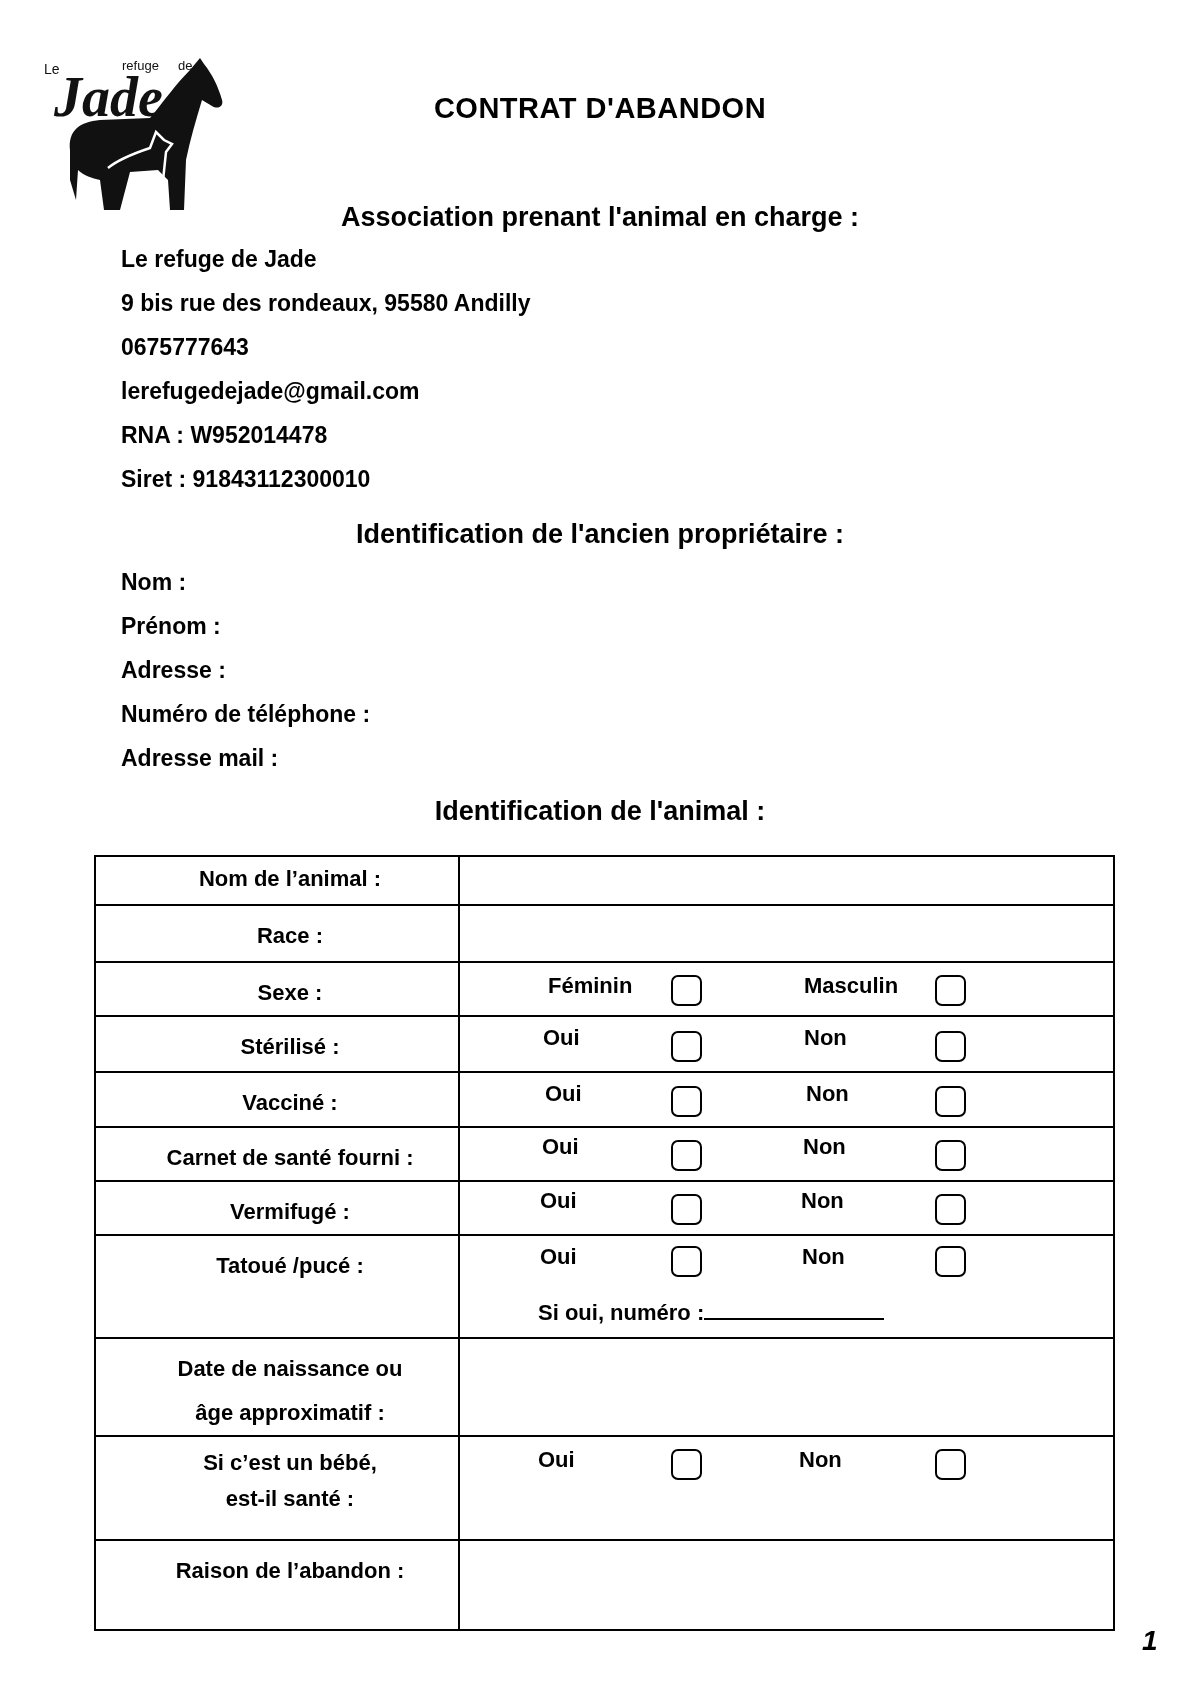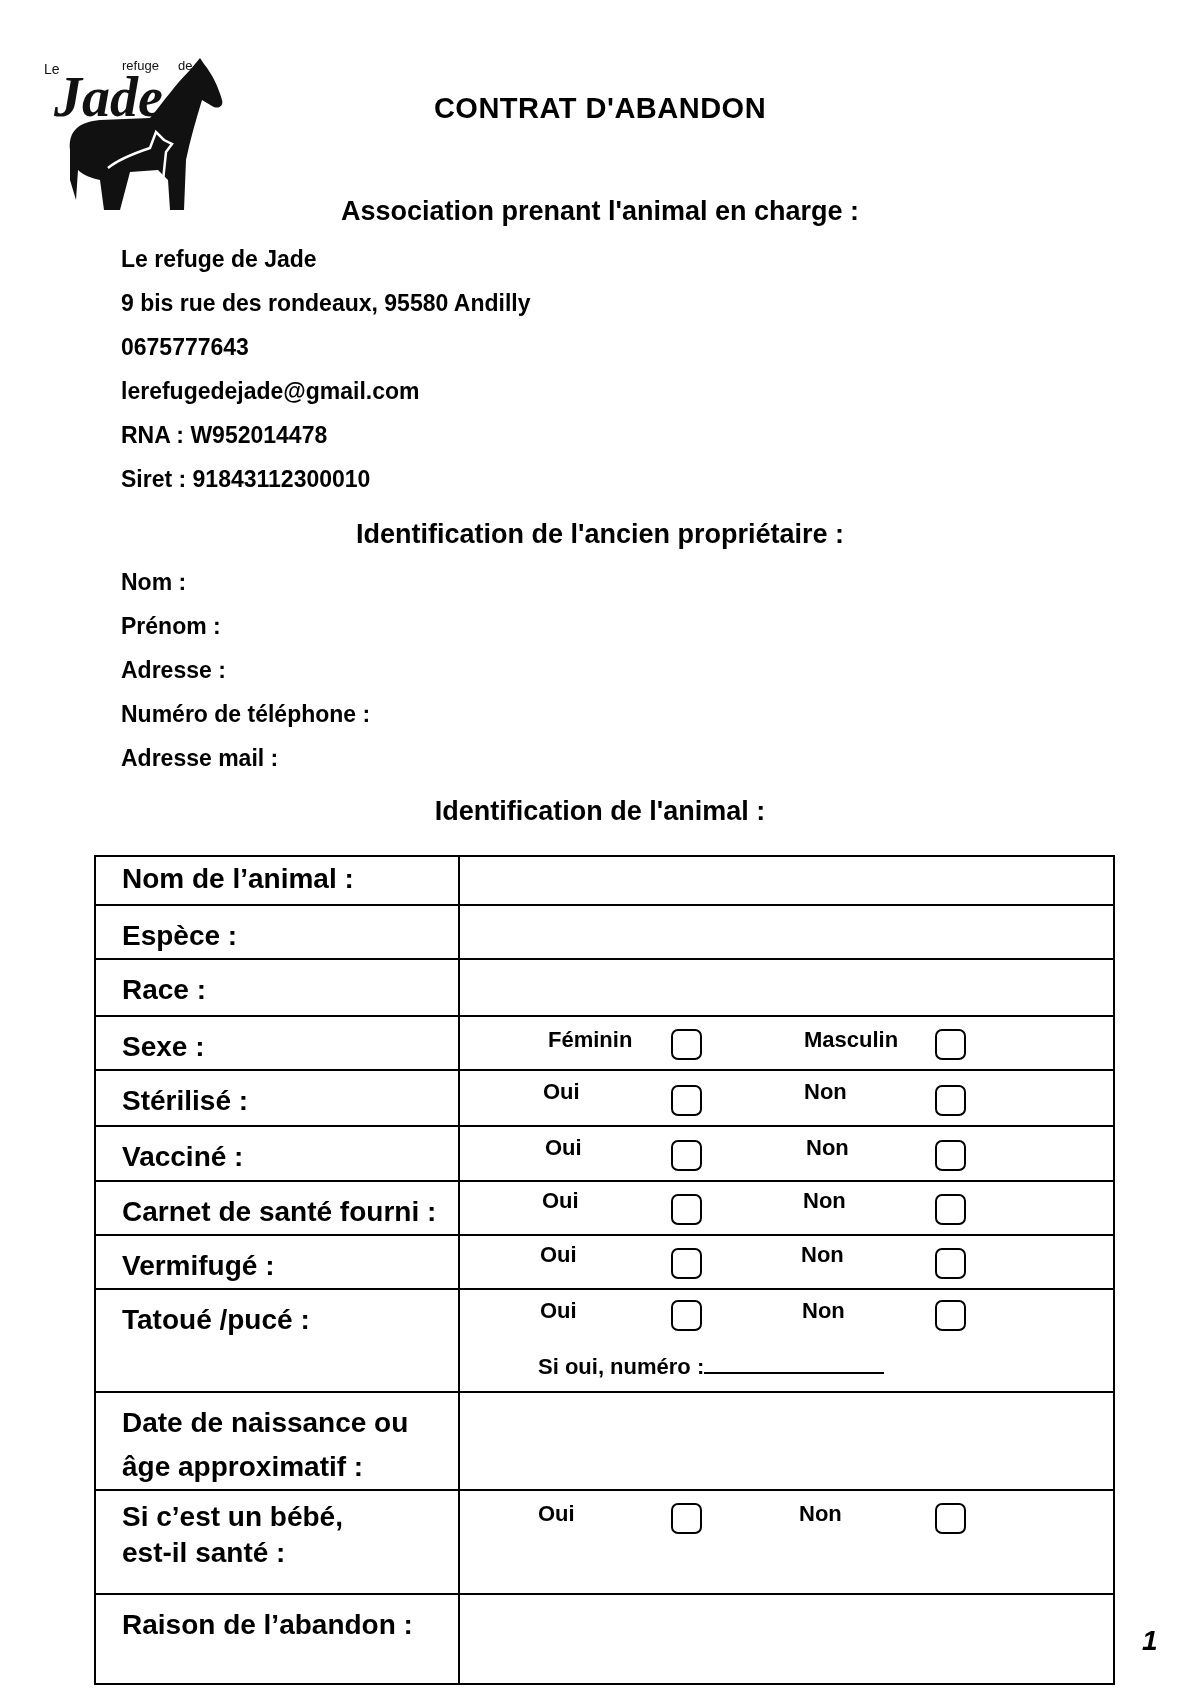--- a/index.html
+++ b/index.html
@@ -7,21 +7,21 @@
          font-family:"Liberation Sans", "DejaVu Sans", sans-serif; color:#000; }
   .logo { position:absolute; left:30px; top:40px; width:200px; height:170px; }
   .title { position:absolute; left:0; width:1200px; top:92px; text-align:center;
            font-weight:bold; font-size:29px; letter-spacing:0.5px; }
   .section-title { position:absolute; left:0; width:1200px; text-align:center;
            font-weight:bold; font-size:27px; }
   .line { position:absolute; left:121px; font-weight:bold; font-size:23px; }
   table.animal { position:absolute; left:94px; top:855px; width:1021px;
            border-collapse:collapse; }
   table.animal td { border:2.5px solid #000; vertical-align:top; padding:0; }
-  td.lbl { width:336px; font-weight:bold; font-size:28px; padding:8px 0 0 26px !important; line-height:44px; }
+  td.lbl { width:336px; font-weight:bold; font-size:22px; padding:8px 0 0 26px !important; line-height:44px;text-align:center; }
   td.val { position:relative; }
   .opt { position:absolute; font-weight:bold; font-size:22px; }
   .cb { position:absolute; width:31px; height:31px; border:2.5px solid #000; border-radius:7px; box-sizing:border-box; cursor:pointer; }
   .underline { display:inline-block; width:180px; border-bottom:2px solid #000; height:20px; vertical-align:baseline; }
   .page-num { position:absolute; left:1142px; top:1625px; font-style:italic; font-weight:bold; font-size:28px; }
 </style>
 </head>
 <body>
 
 <div class="logo">
@@ -34,45 +34,41 @@
     <path d="M98 170 C96 156 104 148 114 146 L118 138 L122 142 L126 140 L126 170" fill="none" stroke="#fff" stroke-width="2.5"></path>
     <text x="14" y="34" font-family="Liberation Sans, sans-serif" font-size="14" fill="#111">Le</text>
     <text x="92" y="30" font-family="Liberation Sans, sans-serif" font-size="13" fill="#111">refuge</text>
     <text x="148" y="30" font-family="Liberation Sans, sans-serif" font-size="13" fill="#111">de</text>
     <text x="24" y="76" font-family="Liberation Serif, serif" font-style="italic" font-weight="bold" font-size="56" fill="#111">Jade</text>
   </svg>
 </div>
 
 <div class="title">CONTRAT D'ABANDON</div>
 
-<div class="section-title" style="top:196px">Association prenant l'animal en charge :</div>
+<div class="section-title" style="top:202px">Association prenant l'animal en charge :</div>
 <div class="line" style="top:246px">Le refuge de Jade</div>
 <div class="line" style="top:290px">9 bis rue des rondeaux, 95580 Andilly</div>
 <div class="line" style="top:334px">0675777643</div>
 <div class="line" style="top:378px">lerefugedejade@gmail.com</div>
 <div class="line" style="top:422px">RNA : W952014478</div>
 <div class="line" style="top:466px">Siret : 91843112300010</div>
 
 <div class="section-title" style="top:519px">Identification de l'ancien propriétaire :</div>
 <div class="line" style="top:569px">Nom :</div>
 <div class="line" style="top:613px">Prénom :</div>
 <div class="line" style="top:657px">Adresse :</div>
 <div class="line" style="top:701px">Numéro de téléphone :</div>
 <div class="line" style="top:745px">Adresse mail :</div>
 
 <div class="section-title" style="top:796px">Identification de l'animal :</div>
 
 <table class="animal">
   <tbody>
       <tr style="height:49px">
     <td class="lbl" style="padding-top:0 !important;line-height:44px">Nom de l’animal :</td>
-    <td class="val"></td>
-  </tr>
-  <tr style="height:54px">
-    <td class="lbl">Espèce :</td>
     <td class="val"></td>
   </tr>
   <tr style="height:57px">
     <td class="lbl">Race :</td>
     <td class="val"></td>
   </tr>
   <tr style="height:54px">
     <td class="lbl">Sexe :</td>
     <td class="val">
       <span class="opt" style="left:88px;top:10px">Féminin</span>

